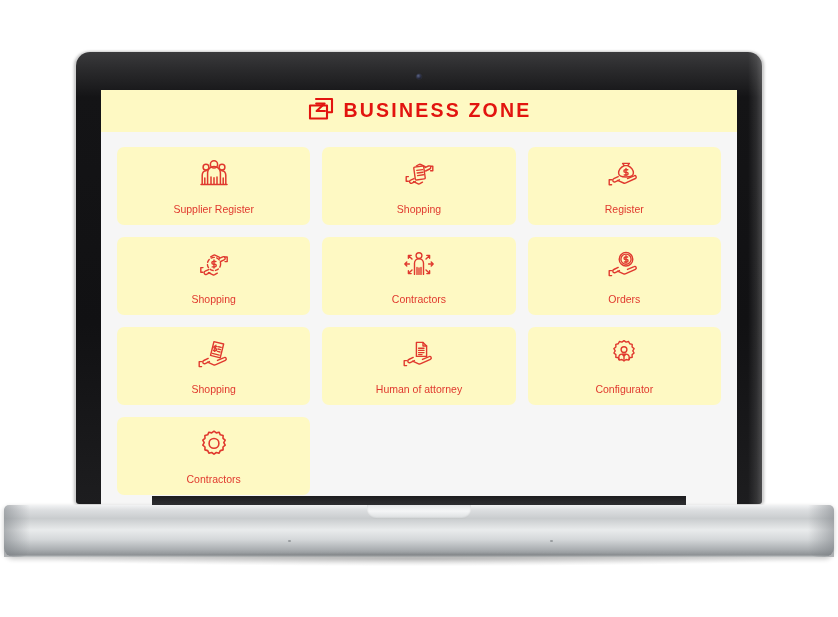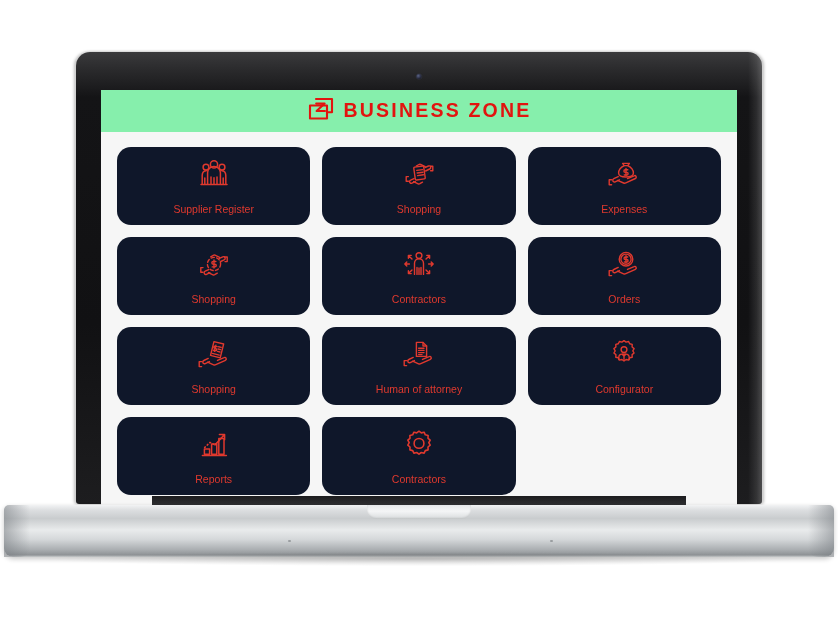--- a/index.html
+++ b/index.html
@@ -62,21 +62,21 @@
     top: 38px;
     width: 636px;
     height: 458px;
     background: #f6f6f6;
     overflow: hidden;
   }
 
   
   .app-header {
     height: 42px;
-    background: #86efac;
+    background: #fef9c3;
     display: flex;
     align-items: center;
     justify-content: center;
     gap: 9px;
   }
   .logo-mark { display: block; }
   .logo-text {
     font-size: 19.5px;
     font-weight: 700;
     letter-spacing: 2.2px;
@@ -87,22 +87,22 @@
   }
 
   
   .grid {
     padding: 15px 16px 0 16px;
     display: grid;
     grid-template-columns: repeat(3, 1fr);
     gap: 12px 12px;
   }
   .tile {
-    background: #0f172a;
-    border-radius: 14px;
+    background: #fef9c3;
+    border-radius: 7px;
     height: 78px;
     display: flex;
     flex-direction: column;
     align-items: center;
     justify-content: center;
     gap: 13px;
     cursor: pointer;
     user-select: none;
   }
   .tile-icon {
@@ -261,21 +261,21 @@
           <span class="tile-icon">
             <svg width="38" height="32" viewBox="0 0 38 32" fill="none" stroke="#e0392e" stroke-width="1.4" stroke-linecap="round" stroke-linejoin="round">
               <path d="M17.6 5.4 l1.6 2.2 h3.6 l1.6 -2.2 z"></path>
               <path d="M19.2 7.6 c-3.6 1.8 -5.6 4.6 -5.6 7.4 c0 2.6 2.4 4 7.4 4 s7.4 -1.4 7.4 -4 c0 -2.8 -2 -5.6 -5.6 -7.4"></path>
               <path d="M21 10.4 v7.2 M22.8 11.8 h-2.6 a1.3 1.3 0 0 0 0 2.6 h1.6 a1.3 1.3 0 0 1 0 2.6 h-2.6"></path>
               <path d="M13.2 18.6 l-4.4 2.1 a1.7 1.7 0 0 0 -.9 2.2 a1.7 1.7 0 0 0 2.3 .9 l4.2 -2"></path>
               <path d="M6.6 21.8 H4.2 v5 h2.4"></path>
               <path d="M12.6 22.4 l6 2.6 a2.6 2.6 0 0 0 2.2 -.1 l9.6 -4.4 a1.5 1.5 0 0 0 .7 -2 a1.5 1.5 0 0 0 -2 -.7 l-6.6 2.8"></path>
             </svg>
           </span>
-          <span class="tile-label">Expenses</span>
+          <span class="tile-label">Register</span>
         </div>
 
         <div class="tile">
           <span class="tile-icon">
             <svg width="36" height="32" viewBox="0 0 36 32" fill="none" stroke="#e0392e" stroke-width="1.4" stroke-linecap="round" stroke-linejoin="round">
               <circle cx="18" cy="16" r="6.6" stroke-dasharray="3.2 2.4"></circle>
               <path d="M18 12 v8 M19.9 13.5 h-2.7 a1.35 1.35 0 0 0 0 2.7 h1.7 a1.35 1.35 0 0 1 0 2.7 h-2.7"></path>
               <path d="M23.4 10.4 l3.4 -1.6 a1.6 1.6 0 0 1 2.2 .9 a1.6 1.6 0 0 1 -.9 2.2 l-3.4 1.6"></path>
               <path d="M29 9 h2.2 v4.6 H29"></path>
               <path d="M23.6 9.4 l-4.6 -2.2 a2 2 0 0 0 -1.7 .1 l-2.6 1.5"></path>
@@ -354,34 +354,20 @@
             <svg width="34" height="32" viewBox="0 0 34 32" fill="none" stroke="#e0392e" stroke-width="1.4" stroke-linecap="round" stroke-linejoin="round">
               <path d="M17 2.6 l2.1 1.5 l2.5 -.6 l1.1 2.3 l2.5 .6 l-.1 2.6 l2 1.6 l-1.3 2.2 l1.3 2.2 l-2 1.6 l.1 2.6 l-2.5 .6 l-1.1 2.3 l-2.5 -.6 l-2.1 1.5 l-2.1 -1.5 l-2.5 .6 l-1.1 -2.3 l-2.5 -.6 l.1 -2.6 l-2 -1.6 l1.3 -2.2 l-1.3 -2.2 l2 -1.6 l-.1 -2.6 l2.5 -.6 l1.1 -2.3 l2.5 .6 z"></path>
               <circle cx="17" cy="11.6" r="2.9"></circle>
               <path d="M11.8 21.6 v-2.2 a3.3 3.3 0 0 1 3.3 -3.3 h3.8 a3.3 3.3 0 0 1 3.3 3.3 v2.2"></path>
               <path d="M17 16.1 v5.5 M15.4 16.3 l1.6 2.1 l1.6 -2.1"></path>
             </svg>
           </span>
           <span class="tile-label">Configurator</span>
         </div>
 
-        <div class="tile">
-          <span class="tile-icon">
-            <svg width="36" height="32" viewBox="0 0 36 32" fill="none" stroke="#e0392e" stroke-width="1.5" stroke-linecap="round" stroke-linejoin="round">
-              <rect x="8.4" y="21" width="5.2" height="5.2"></rect>
-              <rect x="15.6" y="16" width="5.2" height="10.2"></rect>
-              <rect x="22.8" y="10.6" width="5.2" height="15.6"></rect>
-              <path d="M6.4 27.4 h24"></path>
-              <path d="M8.6 19.6 L14 14.4 L19 17 L27.6 7.6" stroke-dasharray="1 2.6"></path>
-              <path d="M19 17 L27.6 7.6"></path>
-              <path d="M23.4 6.6 h5.2 v5.2"></path>
-            </svg>
-          </span>
-          <span class="tile-label">Reports</span>
-        </div>
 
         <div class="tile">
           <span class="tile-icon">
             <svg width="34" height="32" viewBox="0 0 34 32" fill="none" stroke="#e0392e" stroke-width="1.6" stroke-linecap="round" stroke-linejoin="round">
               <path d="M17 3.2 l2.3 1.7 l2.8 -.7 l1.2 2.6 l2.8 .7 l-.1 2.9 l2.2 1.8 l-1.4 2.5 l1.4 2.5 l-2.2 1.8 l.1 2.9 l-2.8 .7 l-1.2 2.6 l-2.8 -.7 l-2.3 1.7 l-2.3 -1.7 l-2.8 .7 l-1.2 -2.6 l-2.8 -.7 l.1 -2.9 l-2.2 -1.8 l1.4 -2.5 l-1.4 -2.5 l2.2 -1.8 l-.1 -2.9 l2.8 -.7 l1.2 -2.6 l2.8 .7 z"></path>
               <circle cx="17" cy="15.4" r="4.9"></circle>
             </svg>
           </span>
           <span class="tile-label">Contractors</span>
         </div>

